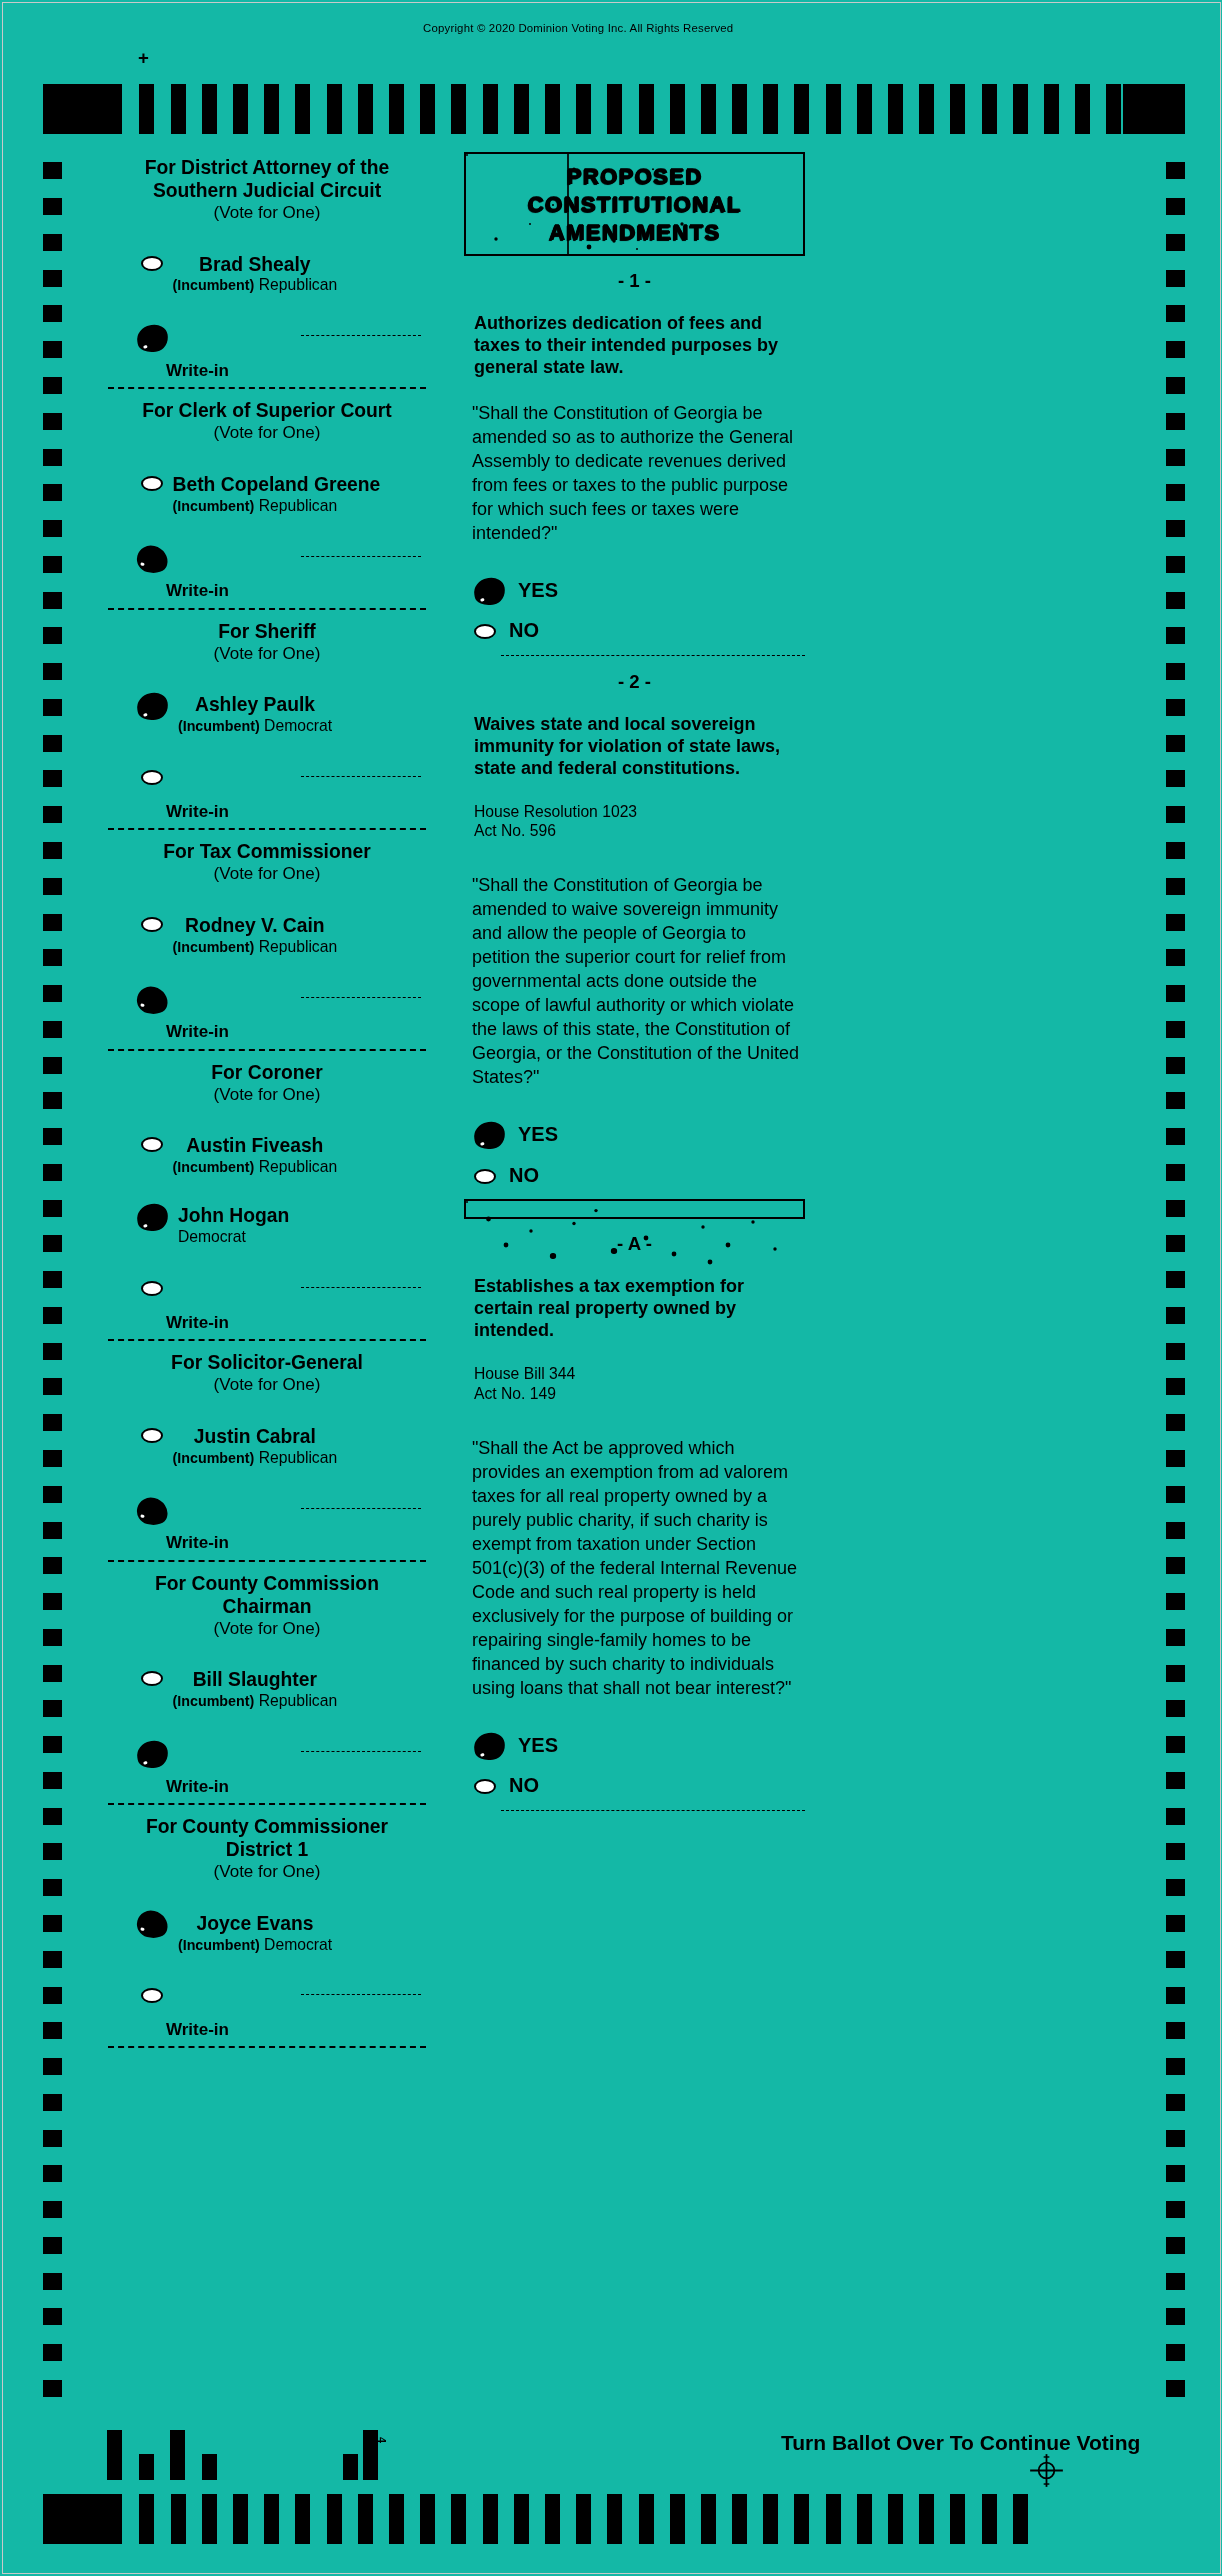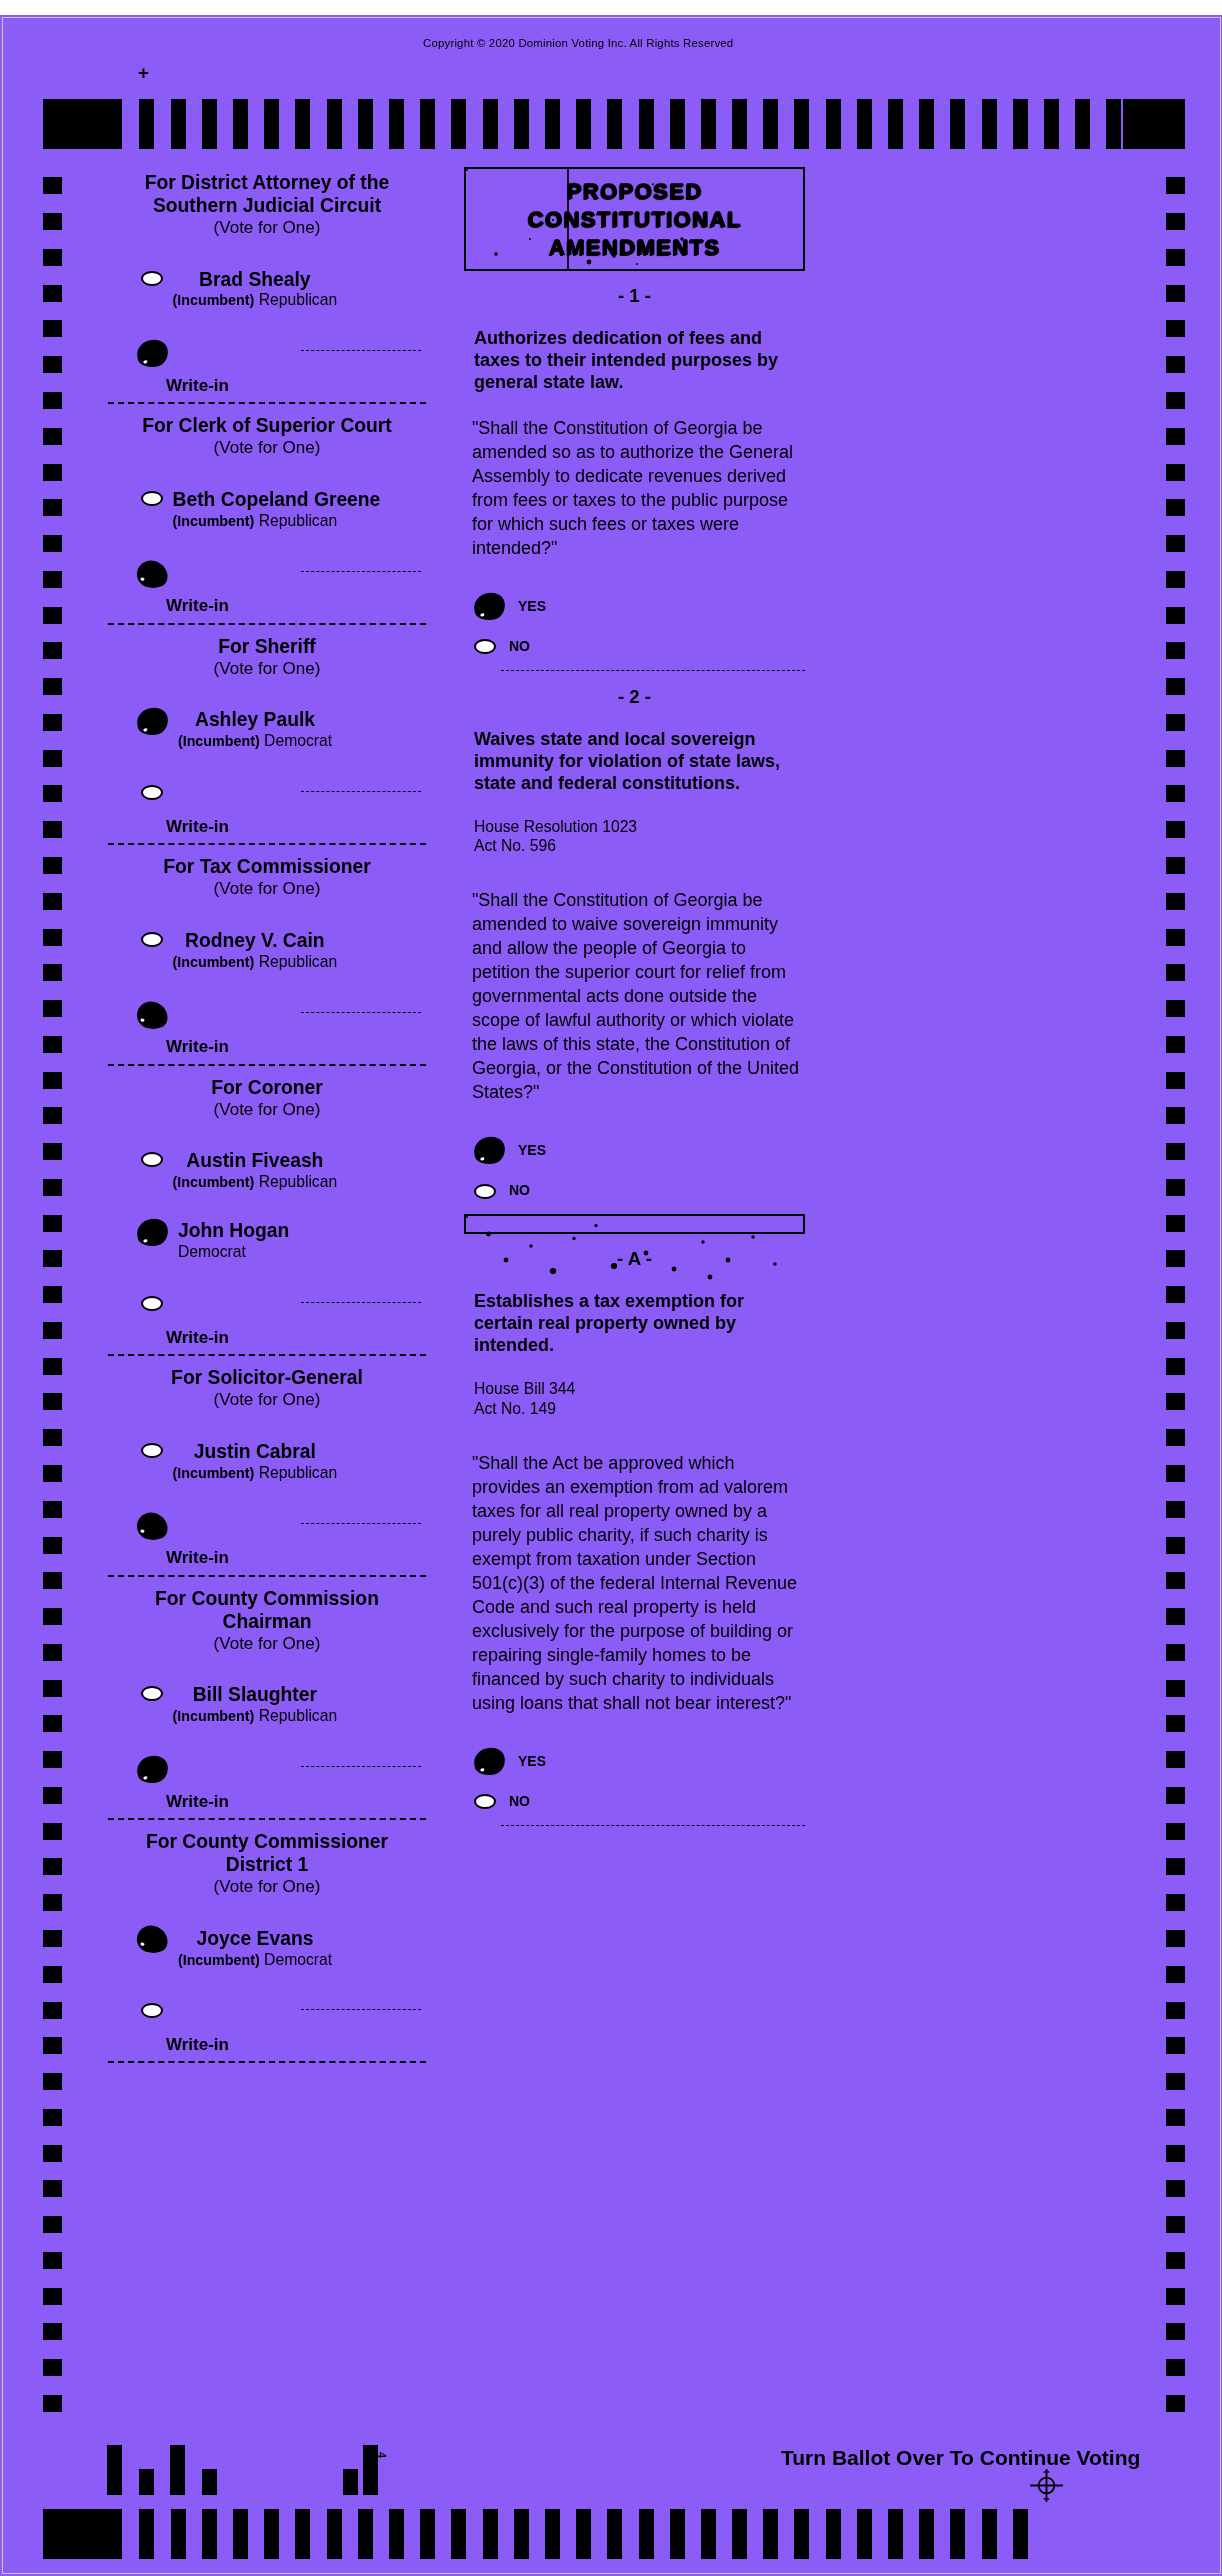--- a/index.html
+++ b/index.html
@@ -1,17 +1,17 @@
 <!DOCTYPE html>
 <html style="font-size:11.4px"><head>
 <meta charset="utf-8">
 <style>
   html,body{margin:0;padding:0;background:#fff;}
   body{width:1223px;height:2576px;position:relative;font-family:"Liberation Sans","DejaVu Sans",sans-serif;color:#000;}
-  #page{position:absolute;inset:0;background:#8b5cf6;overflow:hidden;margin-top:15px;}
+  #page{position:absolute;inset:0;background:#14b8a6;overflow:hidden;}
   .scan-edge{position:absolute;inset:2.1px;border:0.7px solid #c9c9c9;pointer-events:none;}
   .mark{position:absolute;background:#000;}
   .corner{position:absolute;background:#000;}
 
   #copyright{position:absolute;left:423px;top:21.5px;font-size:11.4px;letter-spacing:0.2px;white-space:nowrap;}
   #plus-mark{position:absolute;left:138px;top:47px;font-size:18.6px;font-weight:bold;}
 
   
   #left-col{position:absolute;left:114px;top:156px;width:306px;}
   .race{position:relative;}
@@ -38,21 +38,21 @@
   .hbox .t-line{font-weight:bold;font-size:22px;line-height:28px;letter-spacing:1.4px;filter:blur(0.6px);text-shadow:0 0 0.7px #000,1.1px 0.4px 0 #000,-0.7px 0.7px 0.7px #000,0.4px -0.7px 0 rgba(0,0,0,.8);}
   .streak{position:absolute;left:101px;top:-1.4px;bottom:-1.4px;width:2.1px;background:#000;opacity:.85;}
   .speckles{position:absolute;width:2.1px;height:2.1px;background:#000;border-radius:50%;top:0;left:0;}
   #amend-box .speckles{box-shadow:29px 84px 0 0.7px #000,63px 69px 0 #000,122px 92px 0 1.4px #000,147px 86px 0 0.7px #000,170px 94px 0 #000,215px 69px 0 0.7px #000,237px 43px 0 #000,107px 14.3px 0 0.7px #000,86px 50px 0 #000,186px 14.3px 0 #000;}
   #ref-box .speckles{box-shadow:21.5px 17px 0 1.4px #000,39px 43px 0 1.4px #000,64px 29px 0 0.7px #000,86px 54px 0 2.1px #000,107px 21.5px 0 0.7px #000,147px 49px 0 2.1px #000,179px 36px 0 1.4px #000,207px 52px 0 1.4px #000,236px 25px 0 0.7px #000,261px 43px 0 1.4px #000,286px 20px 0 0.7px #000,308px 47px 0 0.7px #000,129px 8.6px 0 0.7px #000,243px 60px 0 1.4px #000;}
   .m-number{text-align:center;font-weight:bold;font-size:18.6px;margin:14.3px 0 20px;}
   .m-summary{font-weight:bold;font-size:18px;line-height:22px;margin:0 0 23px 10px;}
   .m-refs{font-size:15.7px;line-height:19.3px;margin:0 0 33px 10px;}
   .m-question{font-size:18px;line-height:24px;margin:0 0 30px 7.9px;}
   .yn-row{display:flex;align-items:center;gap:13px;margin:0 0 8.6px 10px;height:31.5px;}
-  .yn-row .label{font-weight:bold;font-size:14px;}
+  .yn-row .label{font-weight:bold;font-size:20px;}
   .yn-row .bubble.filled{margin:0;}
   .m-sep{border-top:1.4px dashed #000;margin:7.2px 0 1.4px 37px;}
 
   
   #turn-over{position:absolute;left:781px;top:2431px;width:258px;font-weight:bold;font-size:21px;line-height:23px;text-align:right;white-space:nowrap;transform:translateX(-100%);left:1039px;}
   #crosshair{position:absolute;left:1028px;top:2452px;}
   #barcode-digit{position:absolute;left:379px;top:2434px;font-size:10.7px;font-weight:bold;transform:rotate(90deg);}
 </style>
 </head>
 <body>

